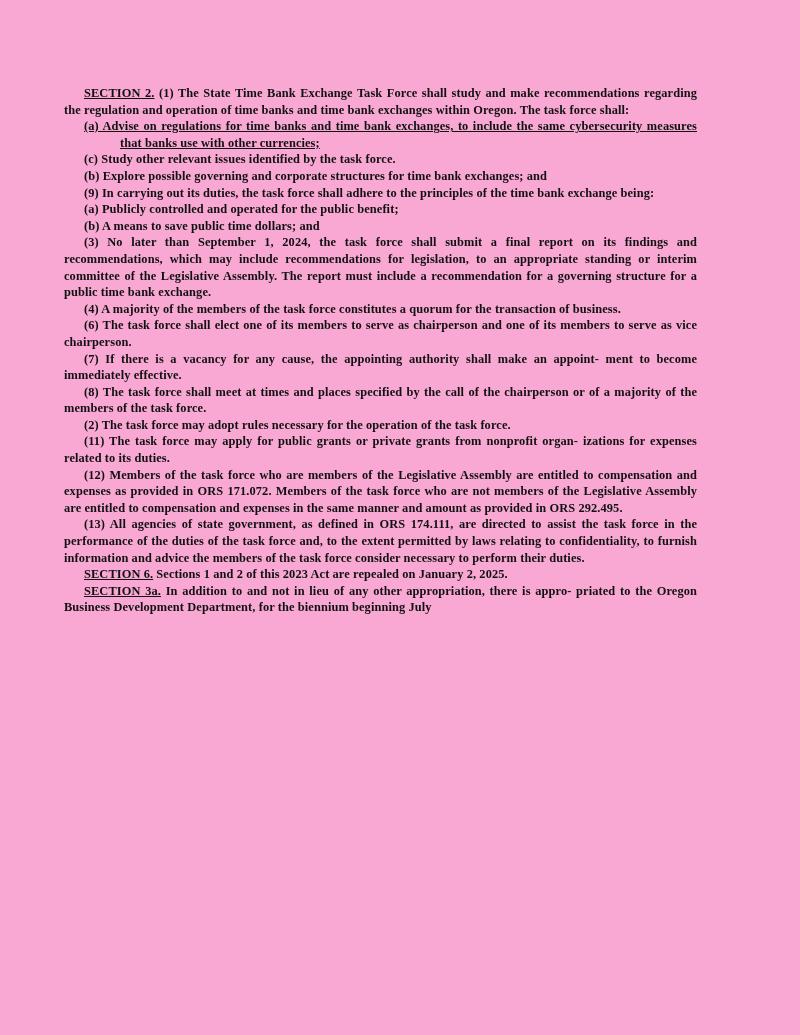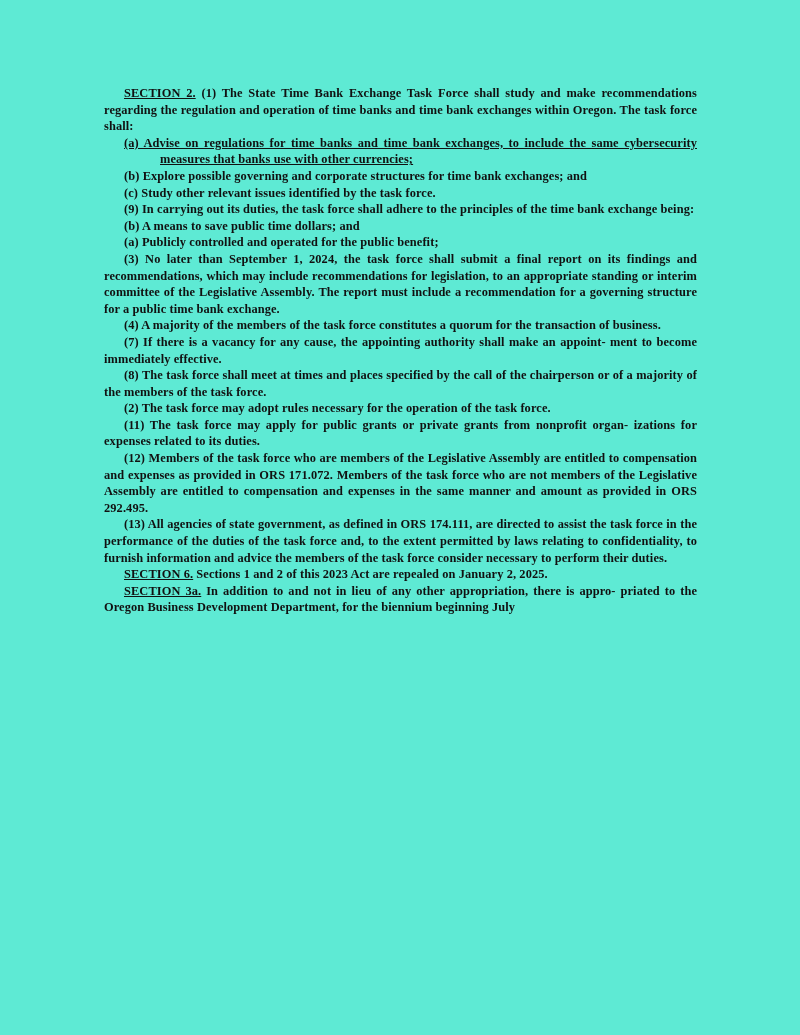--- a/index.html
+++ b/index.html
@@ -5,22 +5,22 @@
   html, body {
     margin: 0;
     padding: 0;
     background: #ffffff;
   }
   .page {
     position: relative;
     width: 800px;
     height: 1035px;
     box-sizing: border-box;
-    background: #5eead4;
-    padding: 85px 103px 20px 104px;
+    background: #f9a8d4;
+    padding: 85px 103px 20px 64px;
     overflow: hidden;
   }
   .doc {
     font-family: "Liberation Serif", "DejaVu Serif", serif;
     font-weight: 700;
     font-size: 12.4px;
     line-height: 16.6px;
     color: #111111;
     text-align: justify;
     letter-spacing: 0.1px;
@@ -38,27 +38,28 @@
     text-decoration: underline;
   }
 </style>
 </head>
 <body>
 
 <div class="page">
   <div class="doc" id="doc-body">
       <p class="para"><span class="section-label">SECTION 2.</span> (1) The State Time Bank Exchange Task Force shall study and make recommendations regarding the regulation and operation of time banks and time bank exchanges within Oregon. The task force shall:</p>
       <p class="para hang">(a) Advise on regulations for time banks and time bank exchanges, to include the same cybersecurity measures that banks use with other currencies;</p>
+      <p class="para">(c) Study other relevant issues identified by the task force.</p>
       <p class="para">(b) Explore possible governing and corporate structures for time bank exchanges; and</p>
-      <p class="para">(c) Study other relevant issues identified by the task force.</p>
       <p class="para">(9) In carrying out its duties, the task force shall adhere to the principles of the time bank exchange being:</p>
+      <p class="para">(a) Publicly controlled and operated for the public benefit;</p>
       <p class="para">(b) A means to save public time dollars; and</p>
-      <p class="para">(a) Publicly controlled and operated for the public benefit;</p>
       <p class="para">(3) No later than September 1, 2024, the task force shall submit a final report on its findings and recommendations, which may include recommendations for legislation, to an appropriate standing or interim committee of the Legislative Assembly. The report must include a recommendation for a governing structure for a public time bank exchange.</p>
       <p class="para">(4) A majority of the members of the task force constitutes a quorum for the transaction of business.</p>
+      <p class="para">(6) The task force shall elect one of its members to serve as chairperson and one of its members to serve as vice chairperson.</p>
       <p class="para">(7) If there is a vacancy for any cause, the appointing authority shall make an appoint- ment to become immediately effective.</p>
       <p class="para">(8) The task force shall meet at times and places specified by the call of the chairperson or of a majority of the members of the task force.</p>
       <p class="para">(2) The task force may adopt rules necessary for the operation of the task force.</p>
       <p class="para">(11) The task force may apply for public grants or private grants from nonprofit organ- izations for expenses related to its duties.</p>
       <p class="para">(12) Members of the task force who are members of the Legislative Assembly are entitled to compensation and expenses as provided in ORS 171.072. Members of the task force who are not members of the Legislative Assembly are entitled to compensation and expenses in the same manner and amount as provided in ORS 292.495.</p>
       <p class="para">(13) All agencies of state government, as defined in ORS 174.111, are directed to assist the task force in the performance of the duties of the task force and, to the extent permitted by laws relating to confidentiality, to furnish information and advice the members of the task force consider necessary to perform their duties.</p>
       <p class="para"><span class="section-label">SECTION 6.</span> Sections 1 and 2 of this 2023 Act are repealed on January 2, 2025.</p>
       <p class="para"><span class="section-label">SECTION 3a.</span> In addition to and not in lieu of any other appropriation, there is appro- priated to the Oregon Business Development Department, for the biennium beginning July</p>
     </div>
 </div>

